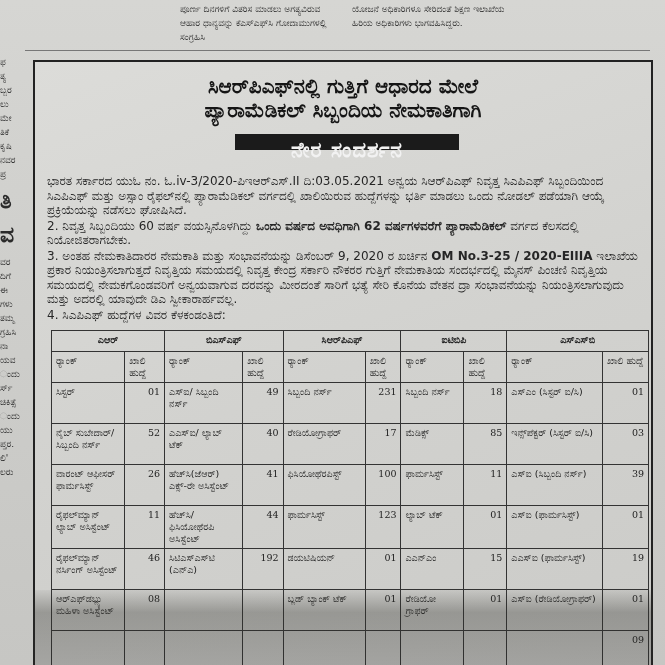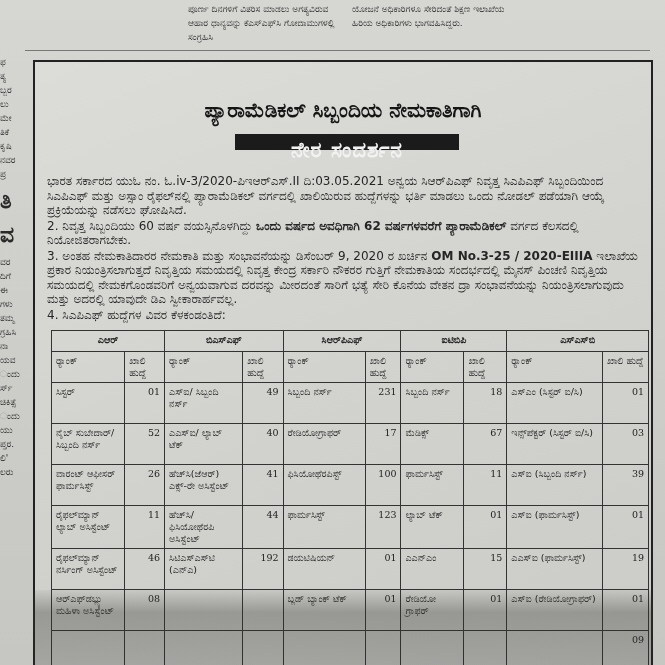--- a/index.html
+++ b/index.html
@@ -12,21 +12,21 @@
   .paper {
     position: absolute; inset: 0;
     background: linear-gradient(180deg, #d6d6d3 0%, #cfcfcc 40%, #c6c6c3 100%);
   }
   .top-strip {
     position: absolute; left: 0; top: 0; width: 665px; height: 50px;
     font-size: 9px; line-height: 14px; color: #2a2a2a;
   }
   .top-col { position: absolute; top: 2px; }
   .top-col.c1 { left: 28px; width: 140px; }
-  .top-col.c2 { left: 180px; width: 160px; margin-left: 8px; }
+  .top-col.c2 { left: 180px; width: 160px; }
   .top-col.c3 { left: 352px; width: 160px; }
   .top-rule { position: absolute; left: 25px; right: 15px; top: 50px; height: 1px; background: #777; }
   .left-gutter {
     position: absolute; left: 0; top: 55px; width: 28px; height: 610px;
     font-size: 9px; line-height: 14px; color: #2a2a2a; overflow: hidden;
   }
   .left-gutter .big { font-size: 22px; font-weight: bold; line-height: 28px; margin: 6px 0; }
   .box {
     position: absolute; left: 33px; top: 60px; width: 620px; height: 620px;
     border: 2px solid #222; box-sizing: border-box;
@@ -102,20 +102,21 @@
     <div>ರ್ಸ್</div>
     <div>ಚಿಕಿತ್ಸೆ</div>
     <div>ಂದು</div>
     <div>ಯು</div>
     <div>ಪ್ತರ.</div>
     <div>ಲಿ'</div>
     <div>ಲರು</div>
   </div>
 
   <div class="box">
+    <div class="headline h1">ಸಿಆರ್‌ಪಿಎಫ್‌ನಲ್ಲಿ ಗುತ್ತಿಗೆ ಆಧಾರದ ಮೇಲೆ</div>
     <div class="headline h2">ಪ್ಯಾರಾಮೆಡಿಕಲ್ ಸಿಬ್ಬಂದಿಯ ನೇಮಕಾತಿಗಾಗಿ</div>
     <div class="banner">ನೇರ ಸಂದರ್ಶನ</div>
 
     <div class="body-text">
       <p>ಭಾರತ ಸರ್ಕಾರದ ಯುಓ ನಂ. ಓ.iv-3/2020-ಪಿಇಆರ್‌ಎಸ್.II ದಿ:03.05.2021 ಅನ್ವಯ ಸಿಆರ್‌ಪಿಎಫ್ ನಿವೃತ್ತ ಸಿಎಪಿಎಫ್ ಸಿಬ್ಬಂದಿಯಿಂದ ಸಿಎಪಿಎಫ್ ಮತ್ತು ಅಸ್ಸಾಂ ರೈಫಲ್‌ನಲ್ಲಿ ಪ್ಯಾರಾಮೆಡಿಕಲ್ ವರ್ಗದಲ್ಲಿ ಖಾಲಿಯಿರುವ ಹುದ್ದೆಗಳನ್ನು ಭರ್ತಿ ಮಾಡಲು ಒಂದು ನೋಡಲ್ ಪಡೆಯಾಗಿ ಆಯ್ಕೆ ಪ್ರಕ್ರಿಯೆಯನ್ನು ನಡೆಸಲು ಘೋಷಿಸಿದೆ.</p>
       <p><span>2. ನಿವೃತ್ತ ಸಿಬ್ಬಂದಿಯು 60 ವರ್ಷ ವಯಸ್ಸಿನೊಳಗಿದ್ದು </span><b>ಒಂದು ವರ್ಷದ ಅವಧಿಗಾಗಿ 62 ವರ್ಷಗಳವರೆಗೆ ಪ್ಯಾರಾಮೆಡಿಕಲ್</b><span> ವರ್ಗದ ಕೆಲಸದಲ್ಲಿ ನಿಯೋಜಿತರಾಗಬೇಕು.</span></p>
       <p><span>3. ಅಂತಹ ನೇಮಕಾತಿದಾರರ ನೇಮಕಾತಿ ಮತ್ತು ಸಂಭಾವನೆಯನ್ನು ಡಿಸೆಂಬರ್ 9, 2020 ರ ಖರ್ಚಿನ </span><b>OM No.3-25 / 2020-EIIIA</b><span> ಇಲಾಖೆಯ ಪ್ರಕಾರ ನಿಯಂತ್ರಿಸಲಾಗುತ್ತದೆ ನಿವೃತ್ತಿಯ ಸಮಯದಲ್ಲಿ ನಿವೃತ್ತ ಕೇಂದ್ರ ಸರ್ಕಾರಿ ನೌಕರರ ಗುತ್ತಿಗೆ ನೇಮಕಾತಿಯ ಸಂದರ್ಭದಲ್ಲಿ ಮೈನಸ್ ಪಿಂಚಣಿ ನಿವೃತ್ತಿಯ ಸಮಯದಲ್ಲಿ ನೇಮಕಗೊಂಡವರಿಗೆ ಅನ್ವಯವಾಗುವ ದರವನ್ನು ಮೀರದಂತೆ ಸಾರಿಗೆ ಭತ್ಯೆ ಸೇರಿ ಕೊನೆಯ ವೇತನ ದ್ರಾ ಸಂಭಾವನೆಯನ್ನು ನಿಯಂತ್ರಿಸಲಾಗುವುದು ಮತ್ತು ಅದರಲ್ಲಿ ಯಾವುದೇ ಡಿಎ ಸ್ವೀಕಾರಾರ್ಹವಲ್ಲ.</span></p>
       <p>4. ಸಿಎಪಿಎಫ್ ಹುದ್ದೆಗಳ ವಿವರ ಕೆಳಕಂಡಂತಿದೆ:</p>
     </div>
 
@@ -155,21 +156,21 @@
           <td class="num">01</td>
         </tr>
         <tr class="row">
           <td>ನೈಬ್ ಸುಬೇದಾರ್/ ಸಿಬ್ಬಂದಿ ನರ್ಸ್</td>
           <td class="num">52</td>
           <td>ಎಎಸ್‌ಐ/ ಲ್ಯಾಬ್ ಟೆಕ್</td>
           <td class="num">40</td>
           <td>ರೇಡಿಯೋಗ್ರಾಫರ್</td>
           <td class="num">17</td>
           <td>ಮೆಡಿಕ್ಸ್</td>
-          <td class="num">67</td>
+          <td class="num">85</td>
           <td>ಇನ್ಸ್‌ಪೆಕ್ಟರ್ (ಸಿಸ್ಟರ್ ಐ/ಸಿ)</td>
           <td class="num">03</td>
         </tr>
         <tr class="row">
           <td>ವಾರಂಟ್ ಆಫೀಸರ್ ಫಾರ್ಮಸಿಸ್ಟ್</td>
           <td class="num">26</td>
           <td>ಹೆಚ್‌ಸಿ(ಜೆಆರ್) ಎಕ್ಸ್-ರೇ ಅಸಿಸ್ಟೆಂಟ್</td>
           <td class="num">41</td>
           <td>ಫಿಸಿಯೋಥೆರಪಿಸ್ಟ್</td>
           <td class="num">100</td>

